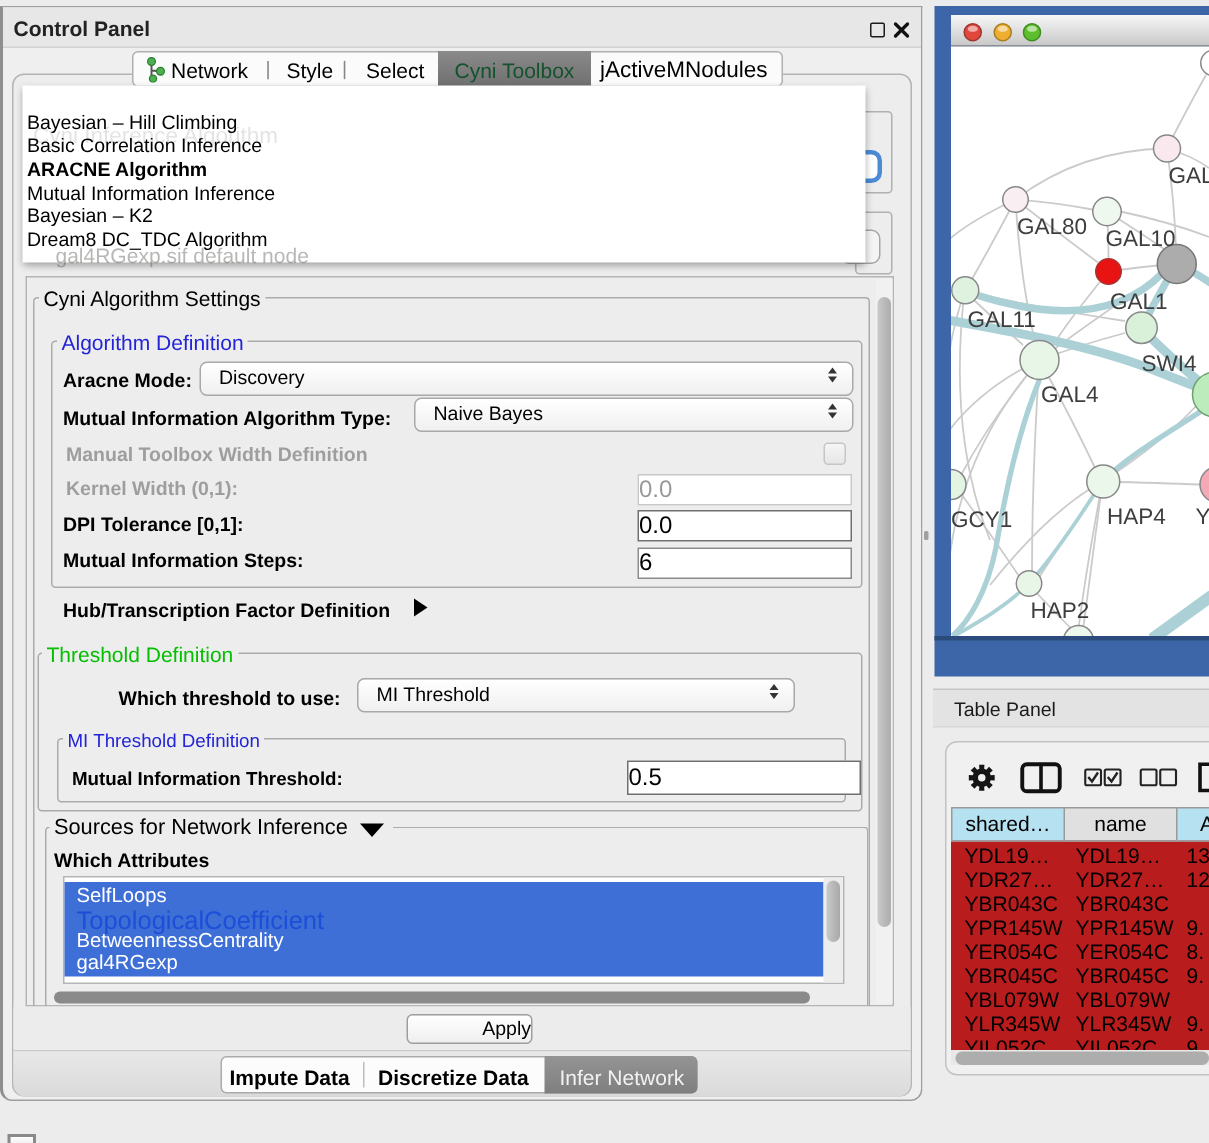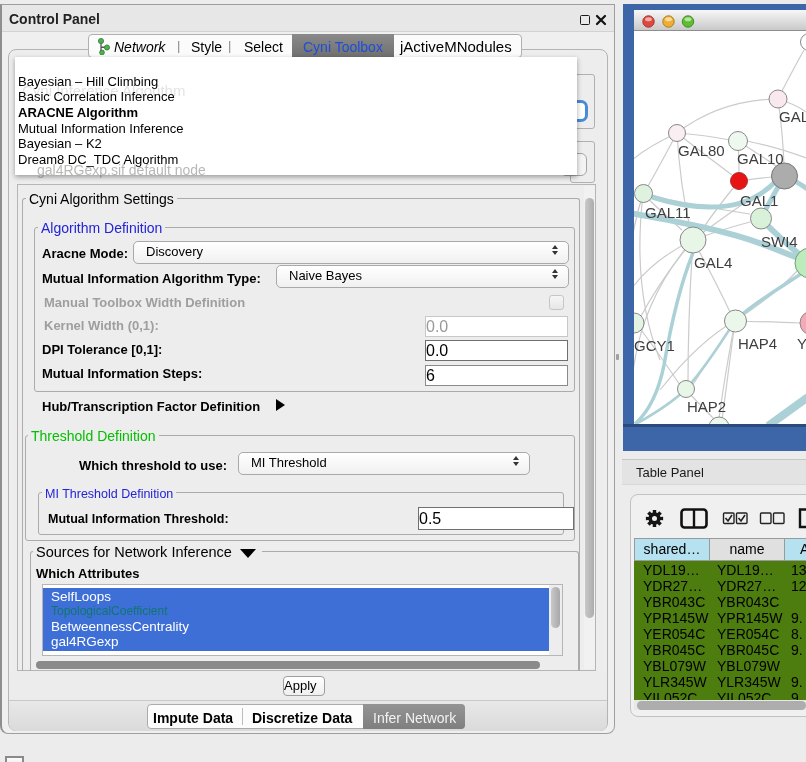--- a/index.html
+++ b/index.html
@@ -35,26 +35,26 @@
   <div class="abs" style="left:8px;top:49px;width:600px;height:682px;background:#EDEDED;border:1px solid #B4B4B4;border-radius:8px;box-sizing:border-box;"></div>
 
   <div class="abs" style="left:88px;top:34px;width:434px;height:24px;background:#FBFBFB;border:1px solid #B0B0B0;border-radius:4px;box-sizing:border-box;"></div>
   <div class="abs" style="left:292px;top:34px;width:102px;height:24px;background:linear-gradient(#8A8A8A,#6F6F6F);"></div>
   <svg class="abs" style="left:95px;top:36px;" width="16" height="19">
     <path d="M6 6 L6 16 M6 11 L12 11.5" stroke="#555" stroke-width="1.3" fill="none"></path>
     <circle cx="6" cy="5" r="2.6" fill="#4CAF50" stroke="#2E7D32" stroke-width="0.8"></circle>
     <circle cx="12" cy="11.5" r="2.6" fill="#4CAF50" stroke="#2E7D32" stroke-width="0.8"></circle>
     <circle cx="7" cy="16.5" r="2.4" fill="#4CAF50" stroke="#2E7D32" stroke-width="0.8"></circle>
   </svg>
-  <div class="abs" style="left:114px;top:39px;font-size:14px;font-style:italic;">Network</div>
+  <div class="abs" style="left:114px;top:39px;font-size:14px;">Network</div>
   <div class="abs lbl" style="left:177px;top:38px;color:#888;">|</div>
   <div class="abs" style="left:191px;top:39px;font-size:14px;">Style</div>
   <div class="abs lbl" style="left:228px;top:38px;color:#888;">|</div>
   <div class="abs" style="left:244px;top:39px;font-size:14px;">Select</div>
-  <div class="abs" style="left:303px;top:39px;font-size:14px;color:#1d4ed8;">Cyni Toolbox</div>
+  <div class="abs" style="left:303px;top:39px;font-size:14px;color:#14532d;">Cyni Toolbox</div>
   <div class="abs" style="left:400px;top:38px;font-size:15px;">jActiveMNodules</div>
 
   <div class="abs" style="left:570px;top:74px;width:23px;height:53px;border:1px solid #B0B0B0;border-radius:3px;"></div>
   <div class="abs" style="left:570px;top:141px;width:23px;height:40px;border:1px solid #B0B0B0;border-radius:3px;"></div>
   <div class="abs" style="left:560px;top:100px;width:28px;height:22px;border:3px solid #4B8BD6;border-radius:7px;background:#fff;box-sizing:border-box;"></div>
   <div class="abs" style="left:560px;top:153px;width:27px;height:23px;border:1px solid #A5A5A5;border-radius:6px;background:#F4F4F4;box-sizing:border-box;"></div>
 
   <div class="abs" style="left:17px;top:184px;width:579px;height:487px;border:1px solid #B5B5B5;box-sizing:border-box;background:#EDEDED;"></div>
 
   <div class="abs" style="left:584px;top:186px;width:11px;height:483px;background:#F1F1F1;"></div>
@@ -111,31 +111,31 @@
   <div class="field" style="left:418px;top:507px;width:135px;height:21px;border:1px solid #6F6F6F;color:#000;padding-right:19px;line-height:21px;">0.5</div>
 
   <div class="gbox" style="left:30px;top:551px;width:547px;height:119px;border-bottom:none;border-radius:3px 3px 0 0;"></div>
   <div class="gtitle" style="left:33px;top:545px;padding-right:30px;font-size:14.5px;">Sources for Network Inference</div>
   <div class="abs" style="left:240px;top:549px;width:0;height:0;border-left:8px solid transparent;border-right:8px solid transparent;border-top:9px solid #000;"></div>
   <div class="abs blbl" style="left:36px;top:566px;">Which Attributes</div>
 
   <div class="abs" style="left:42px;top:584px;width:521px;height:72px;background:#fff;border:1px solid #B5B5B5;box-sizing:border-box;"></div>
   <div class="abs" style="left:43px;top:588px;width:506px;height:63px;background:#3E6FD6;"></div>
   <div class="abs" style="left:51px;top:589px;font-size:13.5px;color:#fff;">SelfLoops</div>
-  <div class="abs" style="left:51px;top:604px;font-size:12px;color:#0f766e;">TopologicalCoefficient</div>
+  <div class="abs" style="left:51px;top:604px;font-size:17px;color:#1d4ed8;">TopologicalCoefficient</div>
   <div class="abs" style="left:51px;top:619px;font-size:13.5px;color:#fff;">BetweennessCentrality</div>
   <div class="abs" style="left:51px;top:634px;font-size:13.5px;color:#fff;">gal4RGexp</div>
 
   <div class="abs" style="left:549px;top:585px;width:13px;height:70px;background:#EDEDED;"></div>
   <div class="abs" style="left:551px;top:587px;width:9px;height:41px;background:linear-gradient(90deg,#C9C9C9,#A8A8A8);border-radius:5px;"></div>
 
   <div class="abs" style="left:36px;top:661px;width:504px;height:8px;background:#8A8A8A;border-radius:4px;"></div>
 
   <div class="abs" style="left:9px;top:671px;width:598px;height:30px;background:#ECECEC;border-bottom:1px solid #C9C9C9;box-sizing:border-box;"></div>
-  <div class="abs" style="left:271px;top:676px;width:42px;height:20px;background:linear-gradient(#FFFFFF,#EFEFEF);border:1px solid #9E9E9E;border-radius:4px;box-sizing:border-box;text-align:left;font-size:13px;line-height:18px;margin-left:12px;">Apply</div>
+  <div class="abs" style="left:271px;top:676px;width:84px;height:20px;background:linear-gradient(#FFFFFF,#EFEFEF);border:1px solid #9E9E9E;border-radius:4px;box-sizing:border-box;text-align:right;font-size:13px;line-height:18px;">Apply</div>
 
   <div class="abs" style="left:9px;top:701px;width:598px;height:30px;background:linear-gradient(#E8E8E8,#DADADA);border-radius:0 0 8px 8px;"></div>
   <div class="abs" style="left:147px;top:704px;width:318px;height:25px;background:#FCFCFC;border:1px solid #ABABAB;border-radius:4px;box-sizing:border-box;"></div>
   <div class="abs" style="left:363px;top:704px;width:102px;height:25px;background:linear-gradient(#949494,#7F7F7F);border-radius:0 4px 4px 0;box-sizing:border-box;"></div>
   <div class="abs" style="left:242px;top:708px;width:1px;height:17px;background:#BDBDBD;"></div>
   <div class="abs" style="left:153px;top:710px;font-size:14px;font-weight:bold;">Impute Data</div>
   <div class="abs" style="left:252px;top:710px;font-size:14px;font-weight:bold;">Discretize Data</div>
   <div class="abs" style="left:373px;top:710px;font-size:14px;color:#F2F2F2;">Infer Network</div>
 
   <div class="abs" style="left:15px;top:57px;width:562px;height:118px;background:#FFFFFF;box-shadow:0 2px 5px rgba(0,0,0,0.35);"></div>
@@ -263,21 +263,21 @@
       <rect x="91.5" y="5" width="10.5" height="10.5" rx="1"></rect>
       <path d="M80.5 10 l2.5 3 l4 -6" stroke-width="1.6"></path>
       <path d="M93.5 10 l2.5 3 l4 -6" stroke-width="1.6"></path>
       <rect x="115.5" y="5" width="10.5" height="10.5" rx="1"></rect>
       <rect x="128.5" y="5" width="10.5" height="10.5" rx="1"></rect>
     </g>
 
     <path d="M155 1.5 h8 l5 5 v12.5 h-13 z" fill="none" stroke="#111" stroke-width="2.4"></path>
   </svg>
 
-  <div class="abs" style="left:634px;top:538px;width:172px;height:172px;background:#4d7c0f;overflow:hidden;">
+  <div class="abs" style="left:634px;top:538px;width:172px;height:172px;background:#b91c1c;overflow:hidden;">
     <div class="abs" style="left:0;top:0;width:76px;height:23px;background:#B5E1F0;border:1px solid #9A9A9A;box-sizing:border-box;text-align:center;font-size:14px;line-height:21px;">shared…</div>
     <div class="abs" style="left:76px;top:0;width:75px;height:23px;background:#E0E0E0;border:1px solid #9A9A9A;border-left:none;box-sizing:border-box;text-align:center;font-size:14px;line-height:21px;">name</div>
     <div class="abs" style="left:151px;top:0;width:30px;height:23px;background:#B5E1F0;border:1px solid #9A9A9A;border-left:none;box-sizing:border-box;font-size:14px;line-height:21px;padding-left:15px;">A</div>
     <div class="abs" style="left:9px;top:24px;font-size:14px;line-height:16px;color:#000;">YDL19…<br>YDR27…<br>YBR043C<br>YPR145W<br>YER054C<br>YBR045C<br>YBL079W<br>YLR345W<br>YIL052C</div>
     <div class="abs" style="left:83px;top:24px;font-size:14px;line-height:16px;color:#000;">YDL19…<br>YDR27…<br>YBR043C<br>YPR145W<br>YER054C<br>YBR045C<br>YBL079W<br>YLR345W<br>YIL052C</div>
     <div class="abs" style="left:157px;top:24px;font-size:14px;line-height:16px;color:#000;">13<br>12<br>&nbsp;<br>9.<br>8.<br>9.<br>&nbsp;<br>9.<br>9.</div>
     <div class="abs" style="left:0px;top:162px;width:172px;height:10px;background:#E8E8E8;"></div>
     <div class="abs" style="left:3px;top:163px;width:169px;height:9px;background:#ADADAD;border-radius:5px;"></div>
   </div>
 

